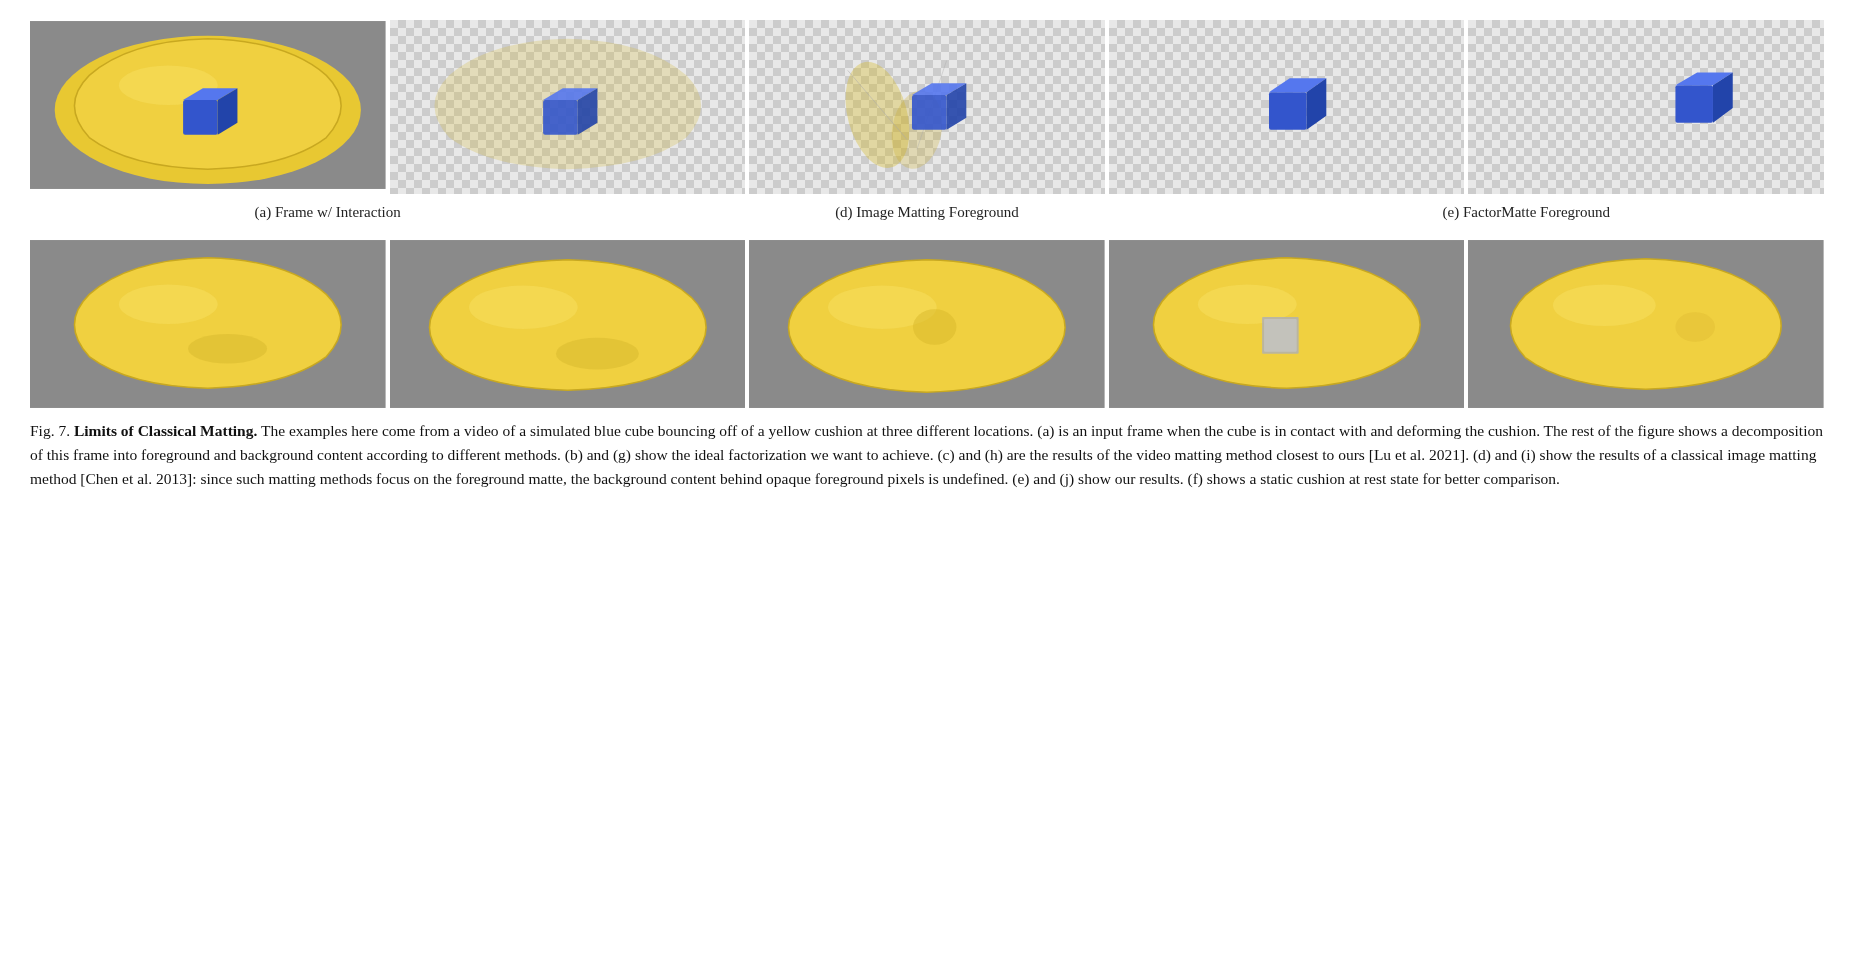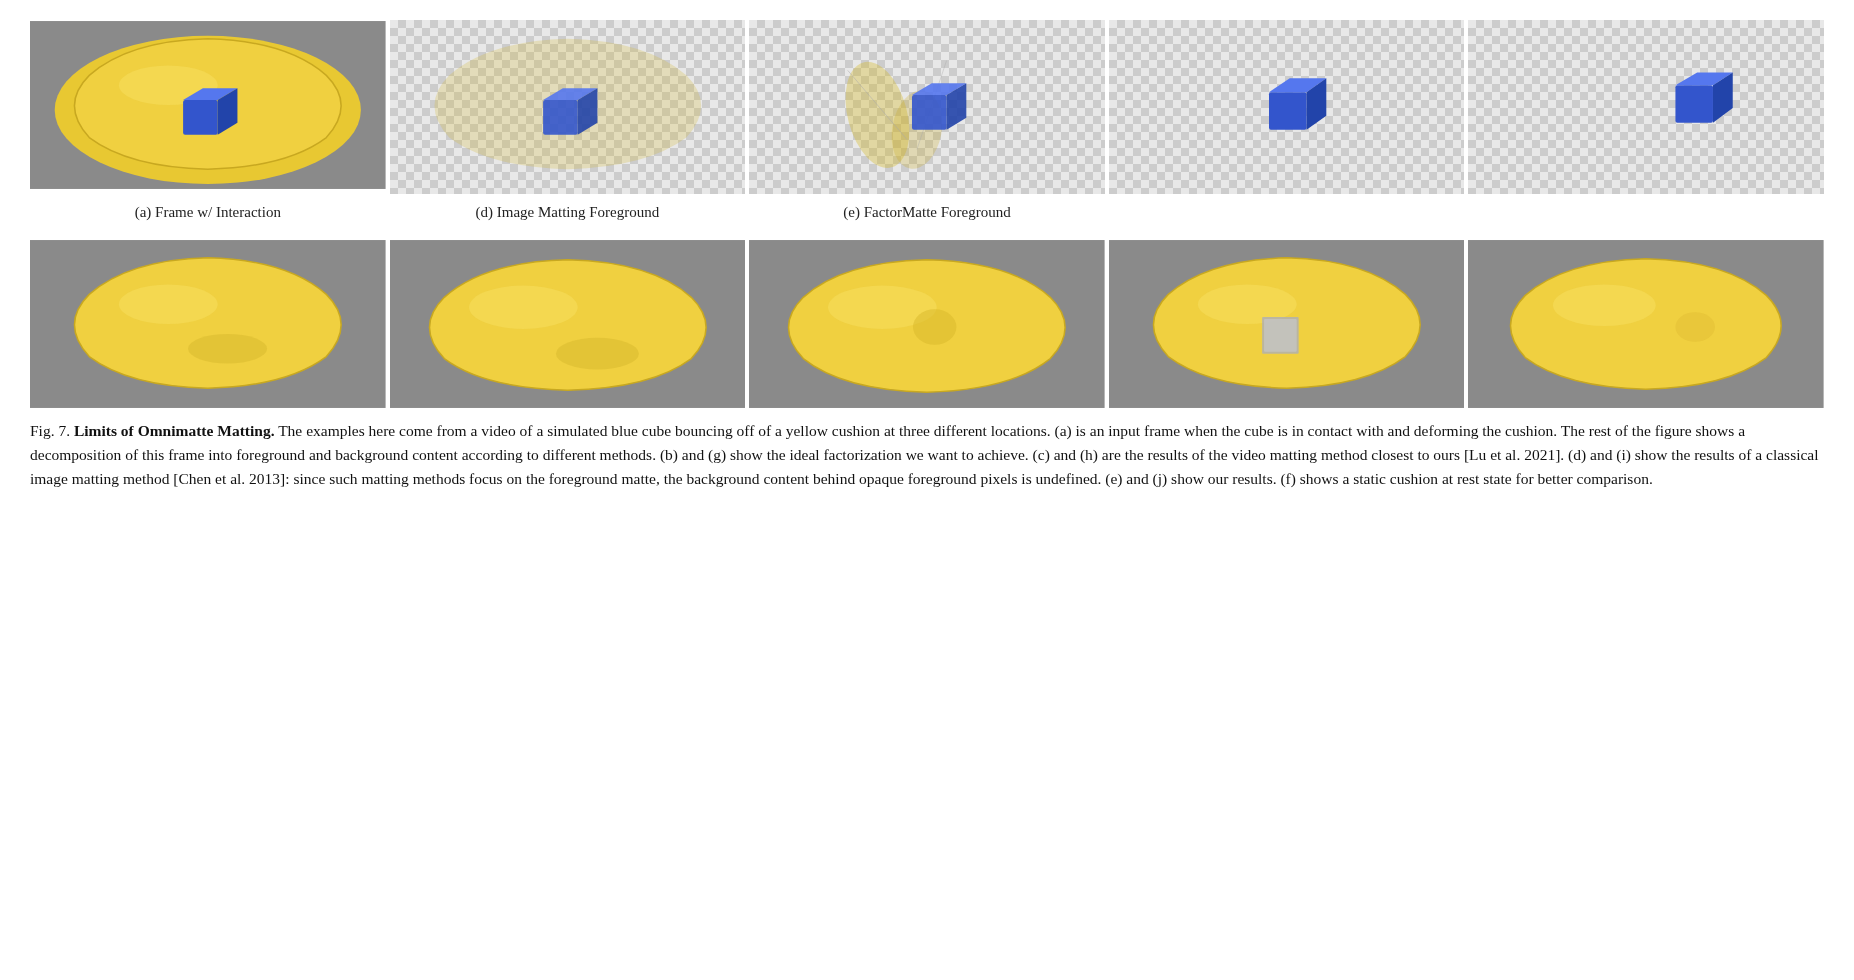--- a/index.html
+++ b/index.html
@@ -22,21 +22,21 @@
       margin-bottom: 6px;
     }
 
     .image-cell {
       position: relative;
       overflow: hidden;
     }
 
     .caption-row {
       display: grid;
-      grid-template-columns: repeat(5, 1fr);
+      grid-template-columns: repeat(3, 1fr);
       gap: 4px;
       margin-bottom: 14px;
     }
 
     .caption-cell {
       text-align: center;
       font-size: 15px;
       color: #222;
       padding: 4px 2px;
     }
@@ -198,17 +198,17 @@
 
         <ellipse cx="230" cy="88" rx="20" ry="15" fill="#d4aa28" opacity="0.25"></ellipse>
       </svg>
     </div>
   </div>
 
 
   <div class="figure-caption">
     <span class="fig-label">Fig. 7.</span>
     <span> </span>
-    <span class="fig-title">Limits of Omnimatte Matting.</span>
+    <span class="fig-title">Limits of Classical Matting.</span>
     <span> The examples here come from a video of a simulated blue cube bouncing off of a yellow cushion at three different locations. (a) is an input frame when the cube is in contact with and deforming the cushion. The rest of the figure shows a decomposition of this frame into foreground and background content according to different methods. (b) and (g) show the ideal factorization we want to achieve. (c) and (h) are the results of the video matting method closest to ours [Lu et al. 2021]. (d) and (i) show the results of a classical image matting method [Chen et al. 2013]: since such matting methods focus on the foreground matte, the background content behind opaque foreground pixels is undefined. (e) and (j) show our results. (f) shows a static cushion at rest state for better comparison.</span>
   </div>
 
 </div>
 
 </body></html>

